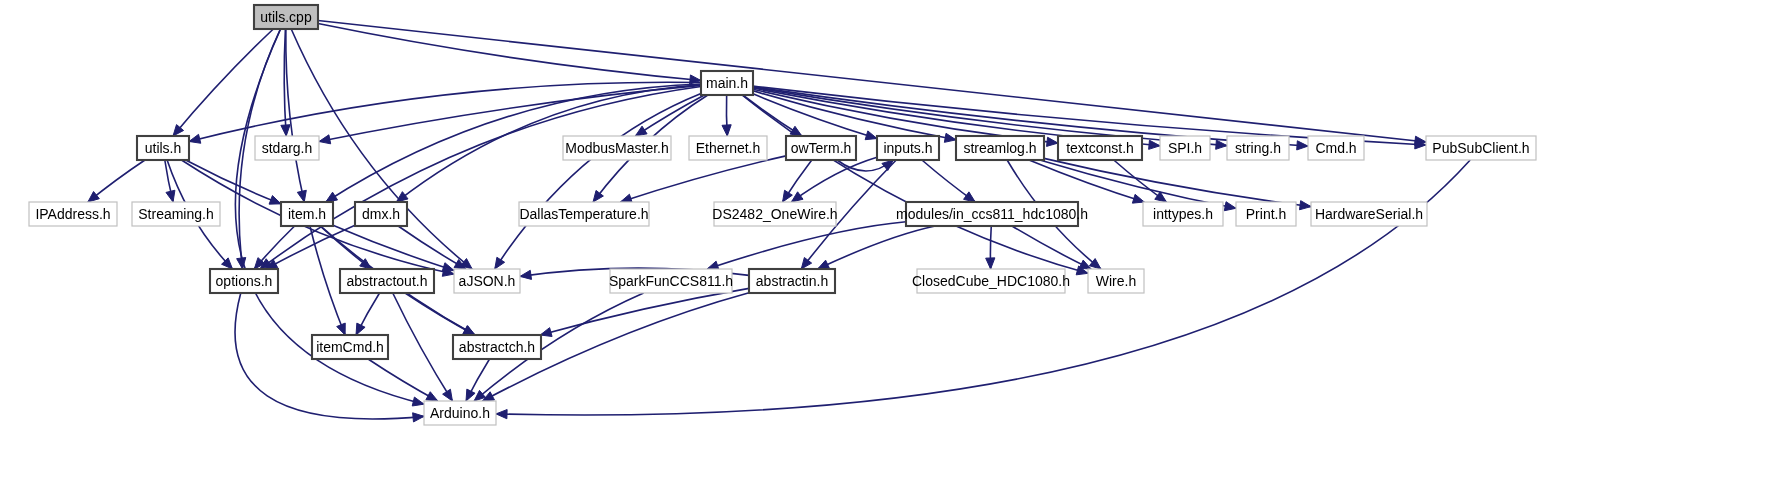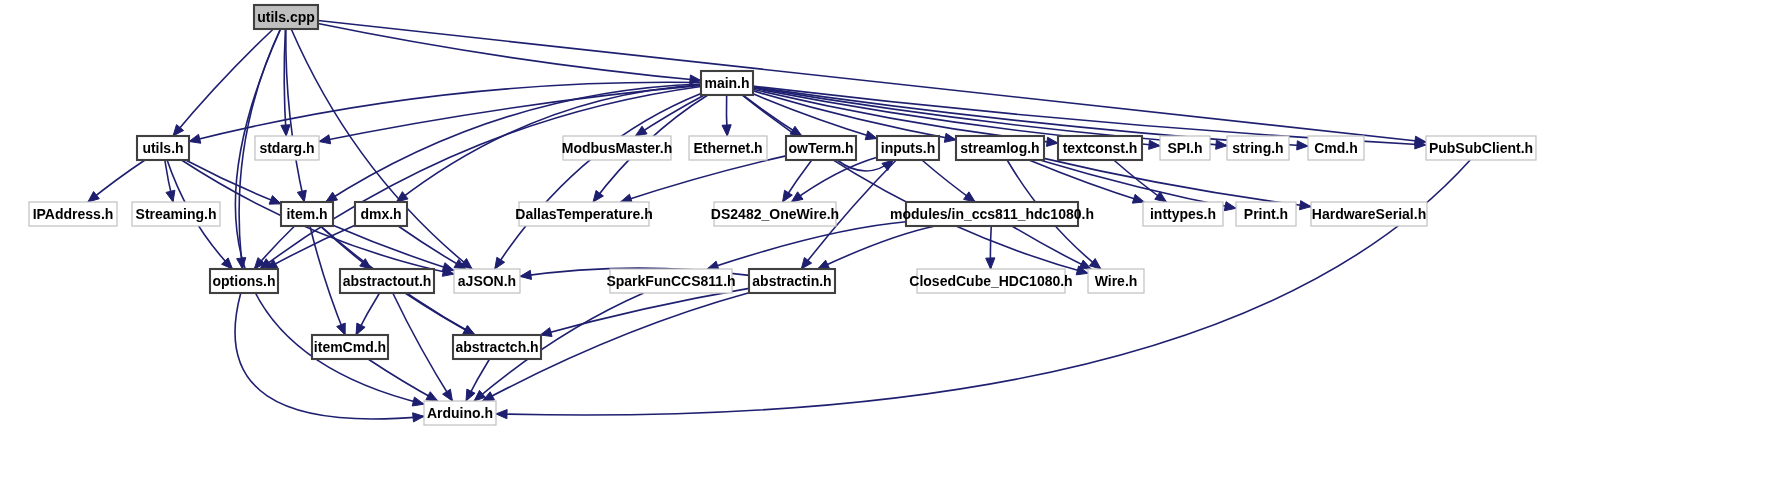--- a/index.html
+++ b/index.html
@@ -9,21 +9,20 @@
   }
   body {
     font-family: "Liberation Sans", sans-serif;
   }
   #graph-root {
     position: relative;
     width: 1770px;
     height: 485px;
     background: #ffffff;
     overflow: hidden;
-    font-weight: bold;
   }
   svg.graph-canvas {
     position: absolute;
     left: 0;
     top: 0;
     width: 1770px;
     height: 485px;
   }
   .edge-path {
     fill: none;

